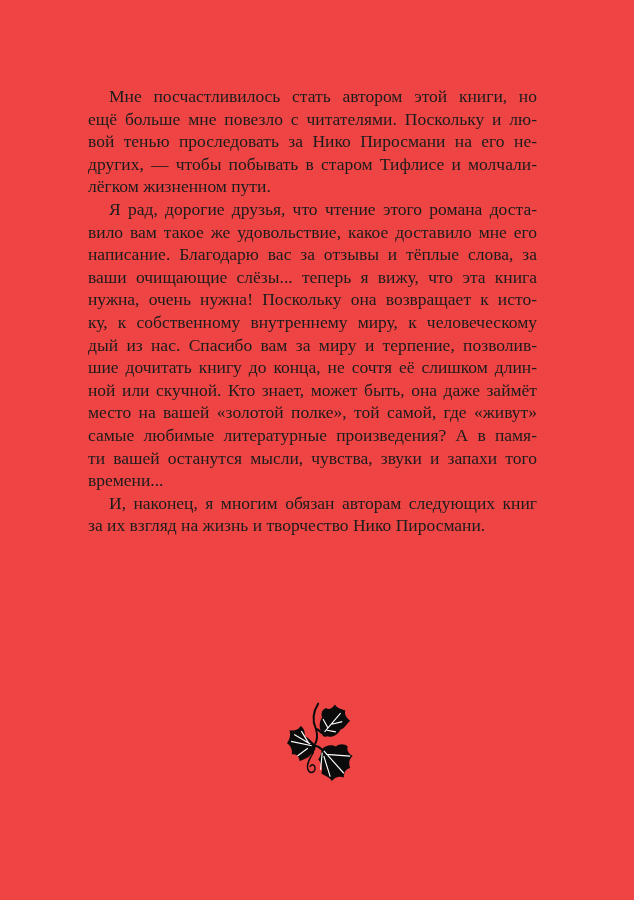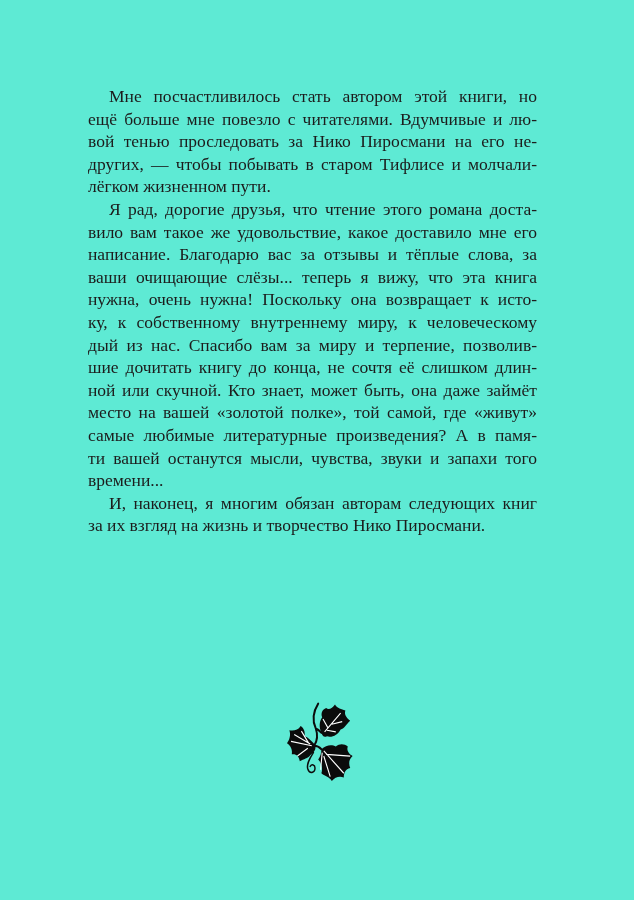--- a/index.html
+++ b/index.html
@@ -7,21 +7,21 @@
     padding: 0;
     width: 634px;
     height: 900px;
     background: #ffffff;
     overflow: hidden;
   }
   .page {
     position: relative;
     width: 634px;
     height: 900px;
-    background: #5eead4;
+    background: #ef4444;
   }
   .text-block {
     position: absolute;
     left: 88px;
     top: 85px;
     width: 449px;
     font-family: "Liberation Serif", "DejaVu Serif", serif;
     font-size: 17.5px;
     line-height: 22.6px;
     color: #1c1c1c;
@@ -48,21 +48,21 @@
   }
 </style>
 </head>
 <body>
 
 <div class="page">
 
   <div class="text-block" style="color: rgb(28, 28, 28);">
       <div class="paragraph">
         <div class="line first">Мне посчастливилось стать автором этой книги, но</div>
-        <div class="line">ещё больше мне повезло с читателями. Вдумчивые и лю-</div>
+        <div class="line">ещё больше мне повезло с читателями. Поскольку и лю-</div>
         <div class="line">вой тенью проследовать за Нико Пиросмани на его не-</div>
         <div class="line">других, — чтобы побывать в старом Тифлисе и молчали-</div>
         <div class="line last">лёгком жизненном пути.</div>
       </div>
       <div class="paragraph">
         <div class="line first">Я рад, дорогие друзья, что чтение этого романа доста-</div>
         <div class="line">вило вам такое же удовольствие, какое доставило мне его</div>
         <div class="line">написание. Благодарю вас за отзывы и тёплые слова, за</div>
         <div class="line">ваши очищающие слёзы... теперь я вижу, что эта книга</div>
         <div class="line">нужна, очень нужна! Поскольку она возвращает к исто-</div>

